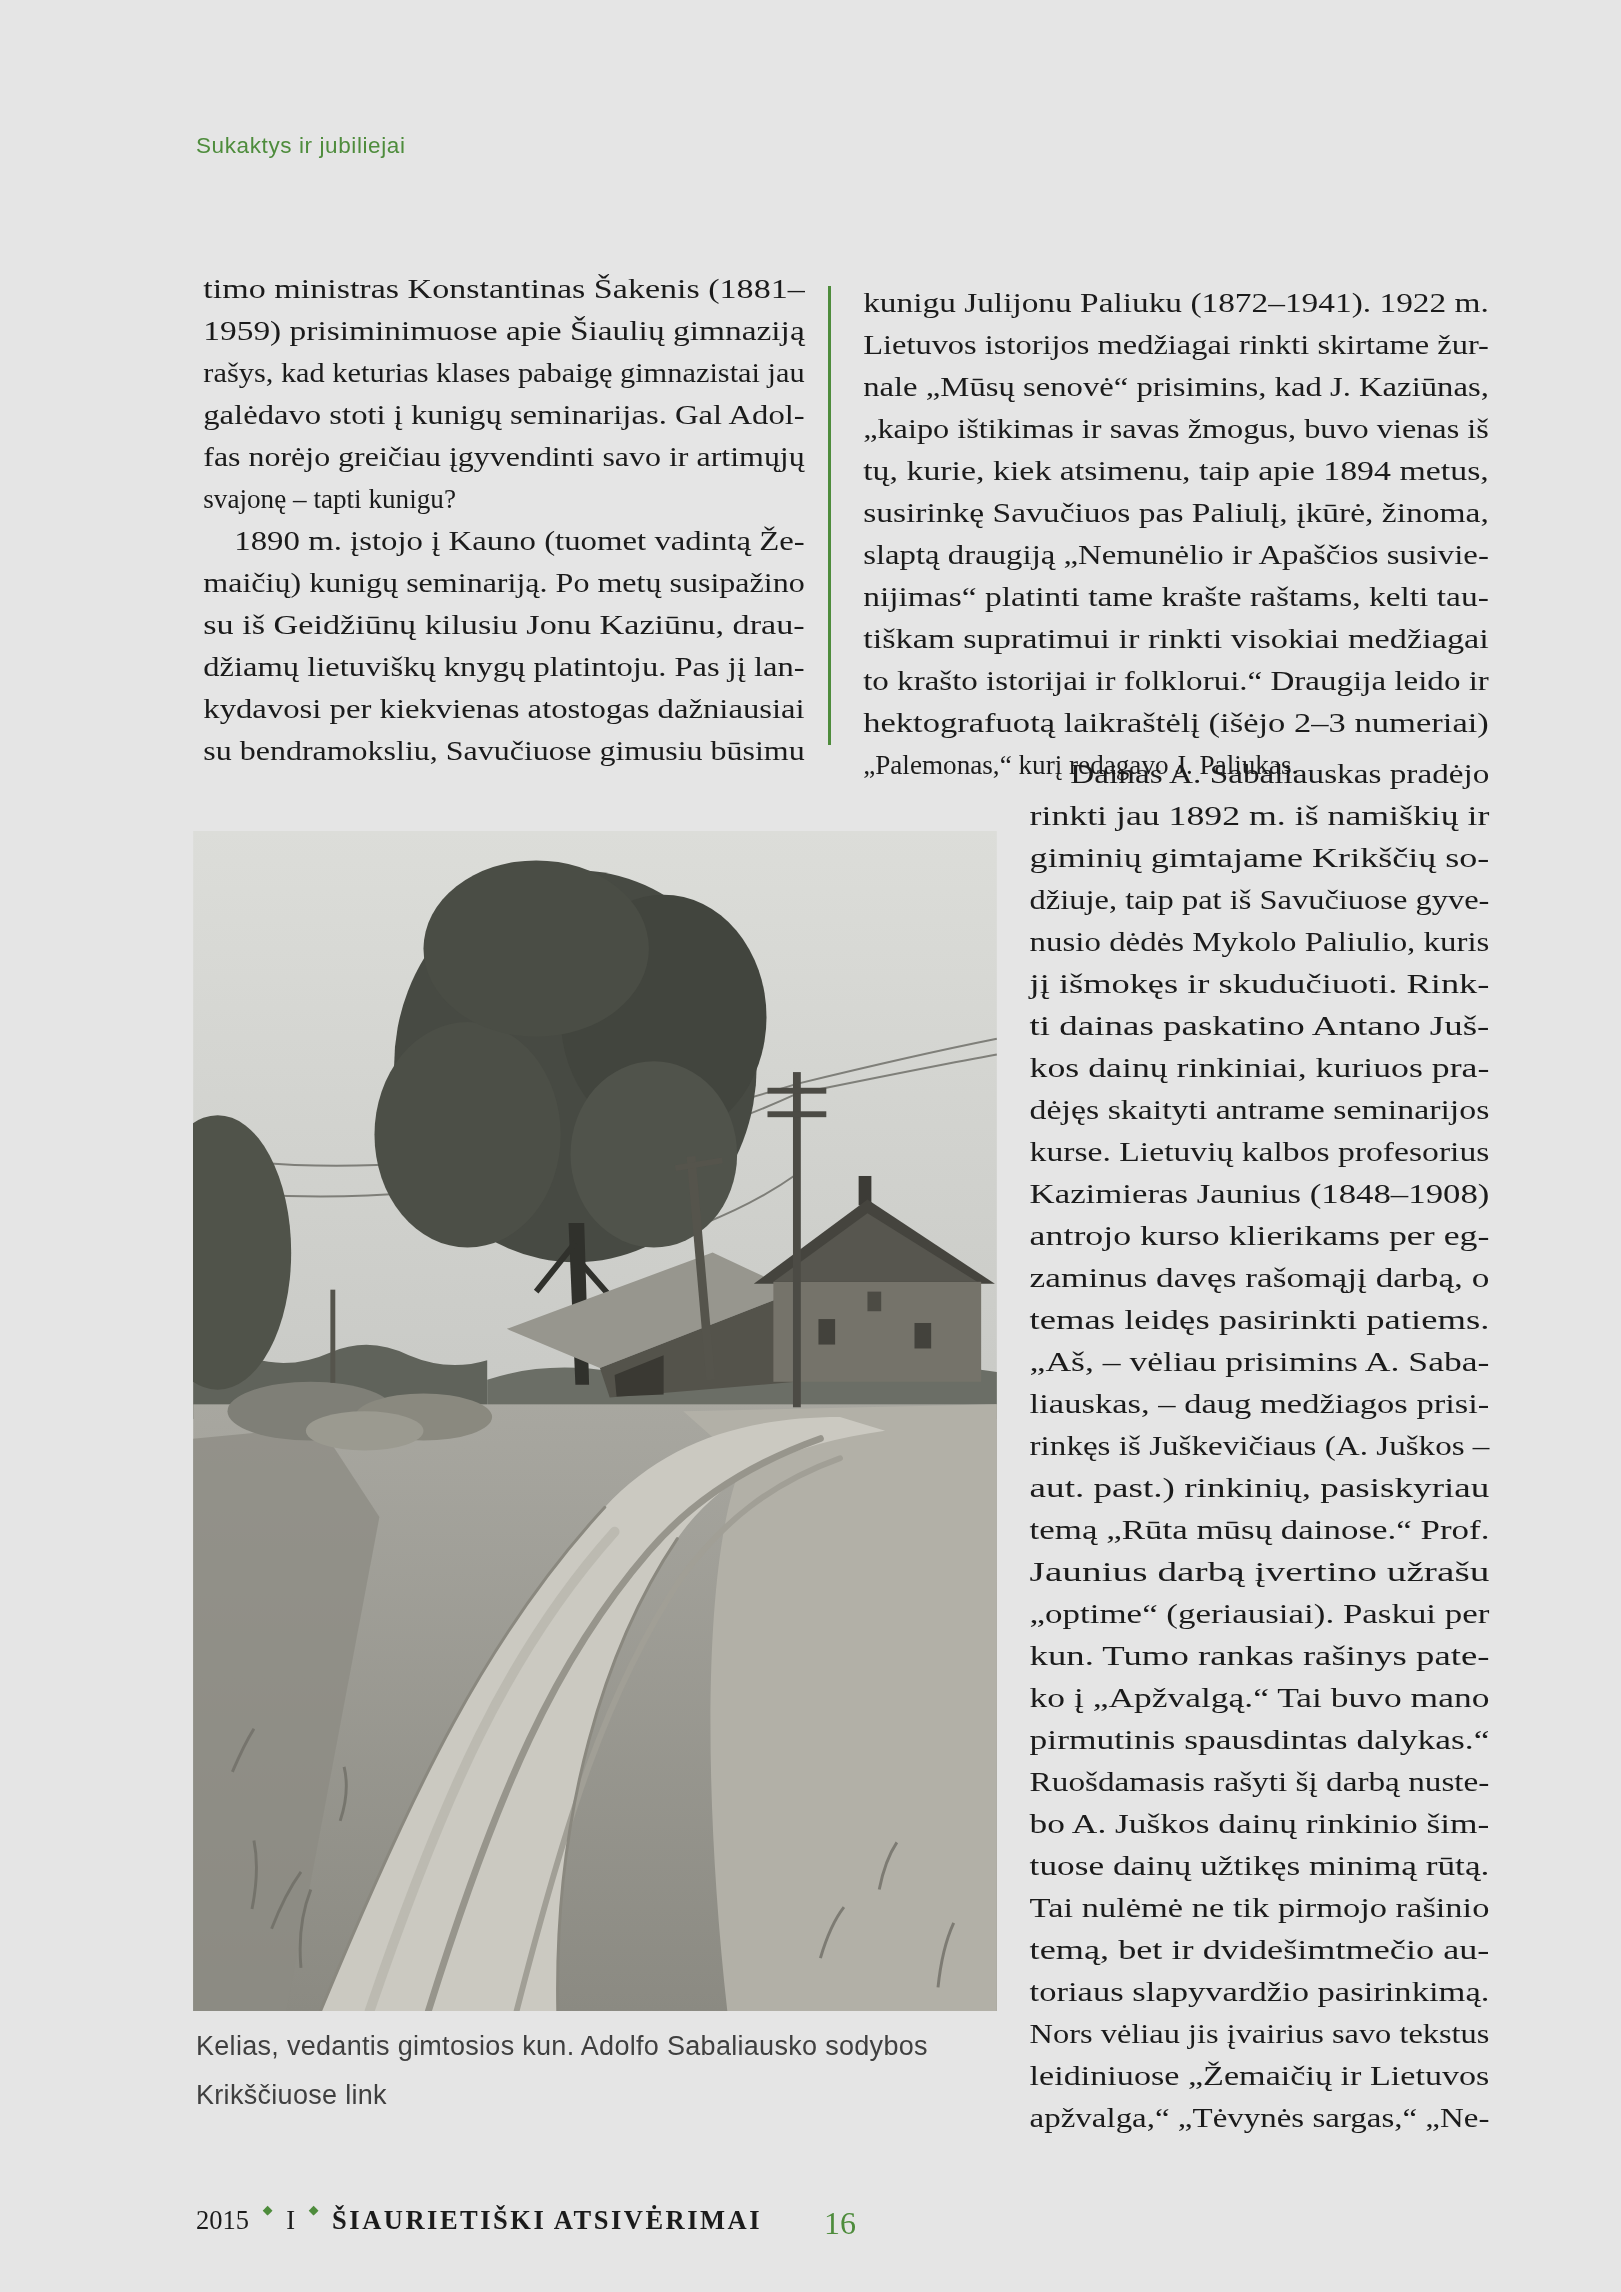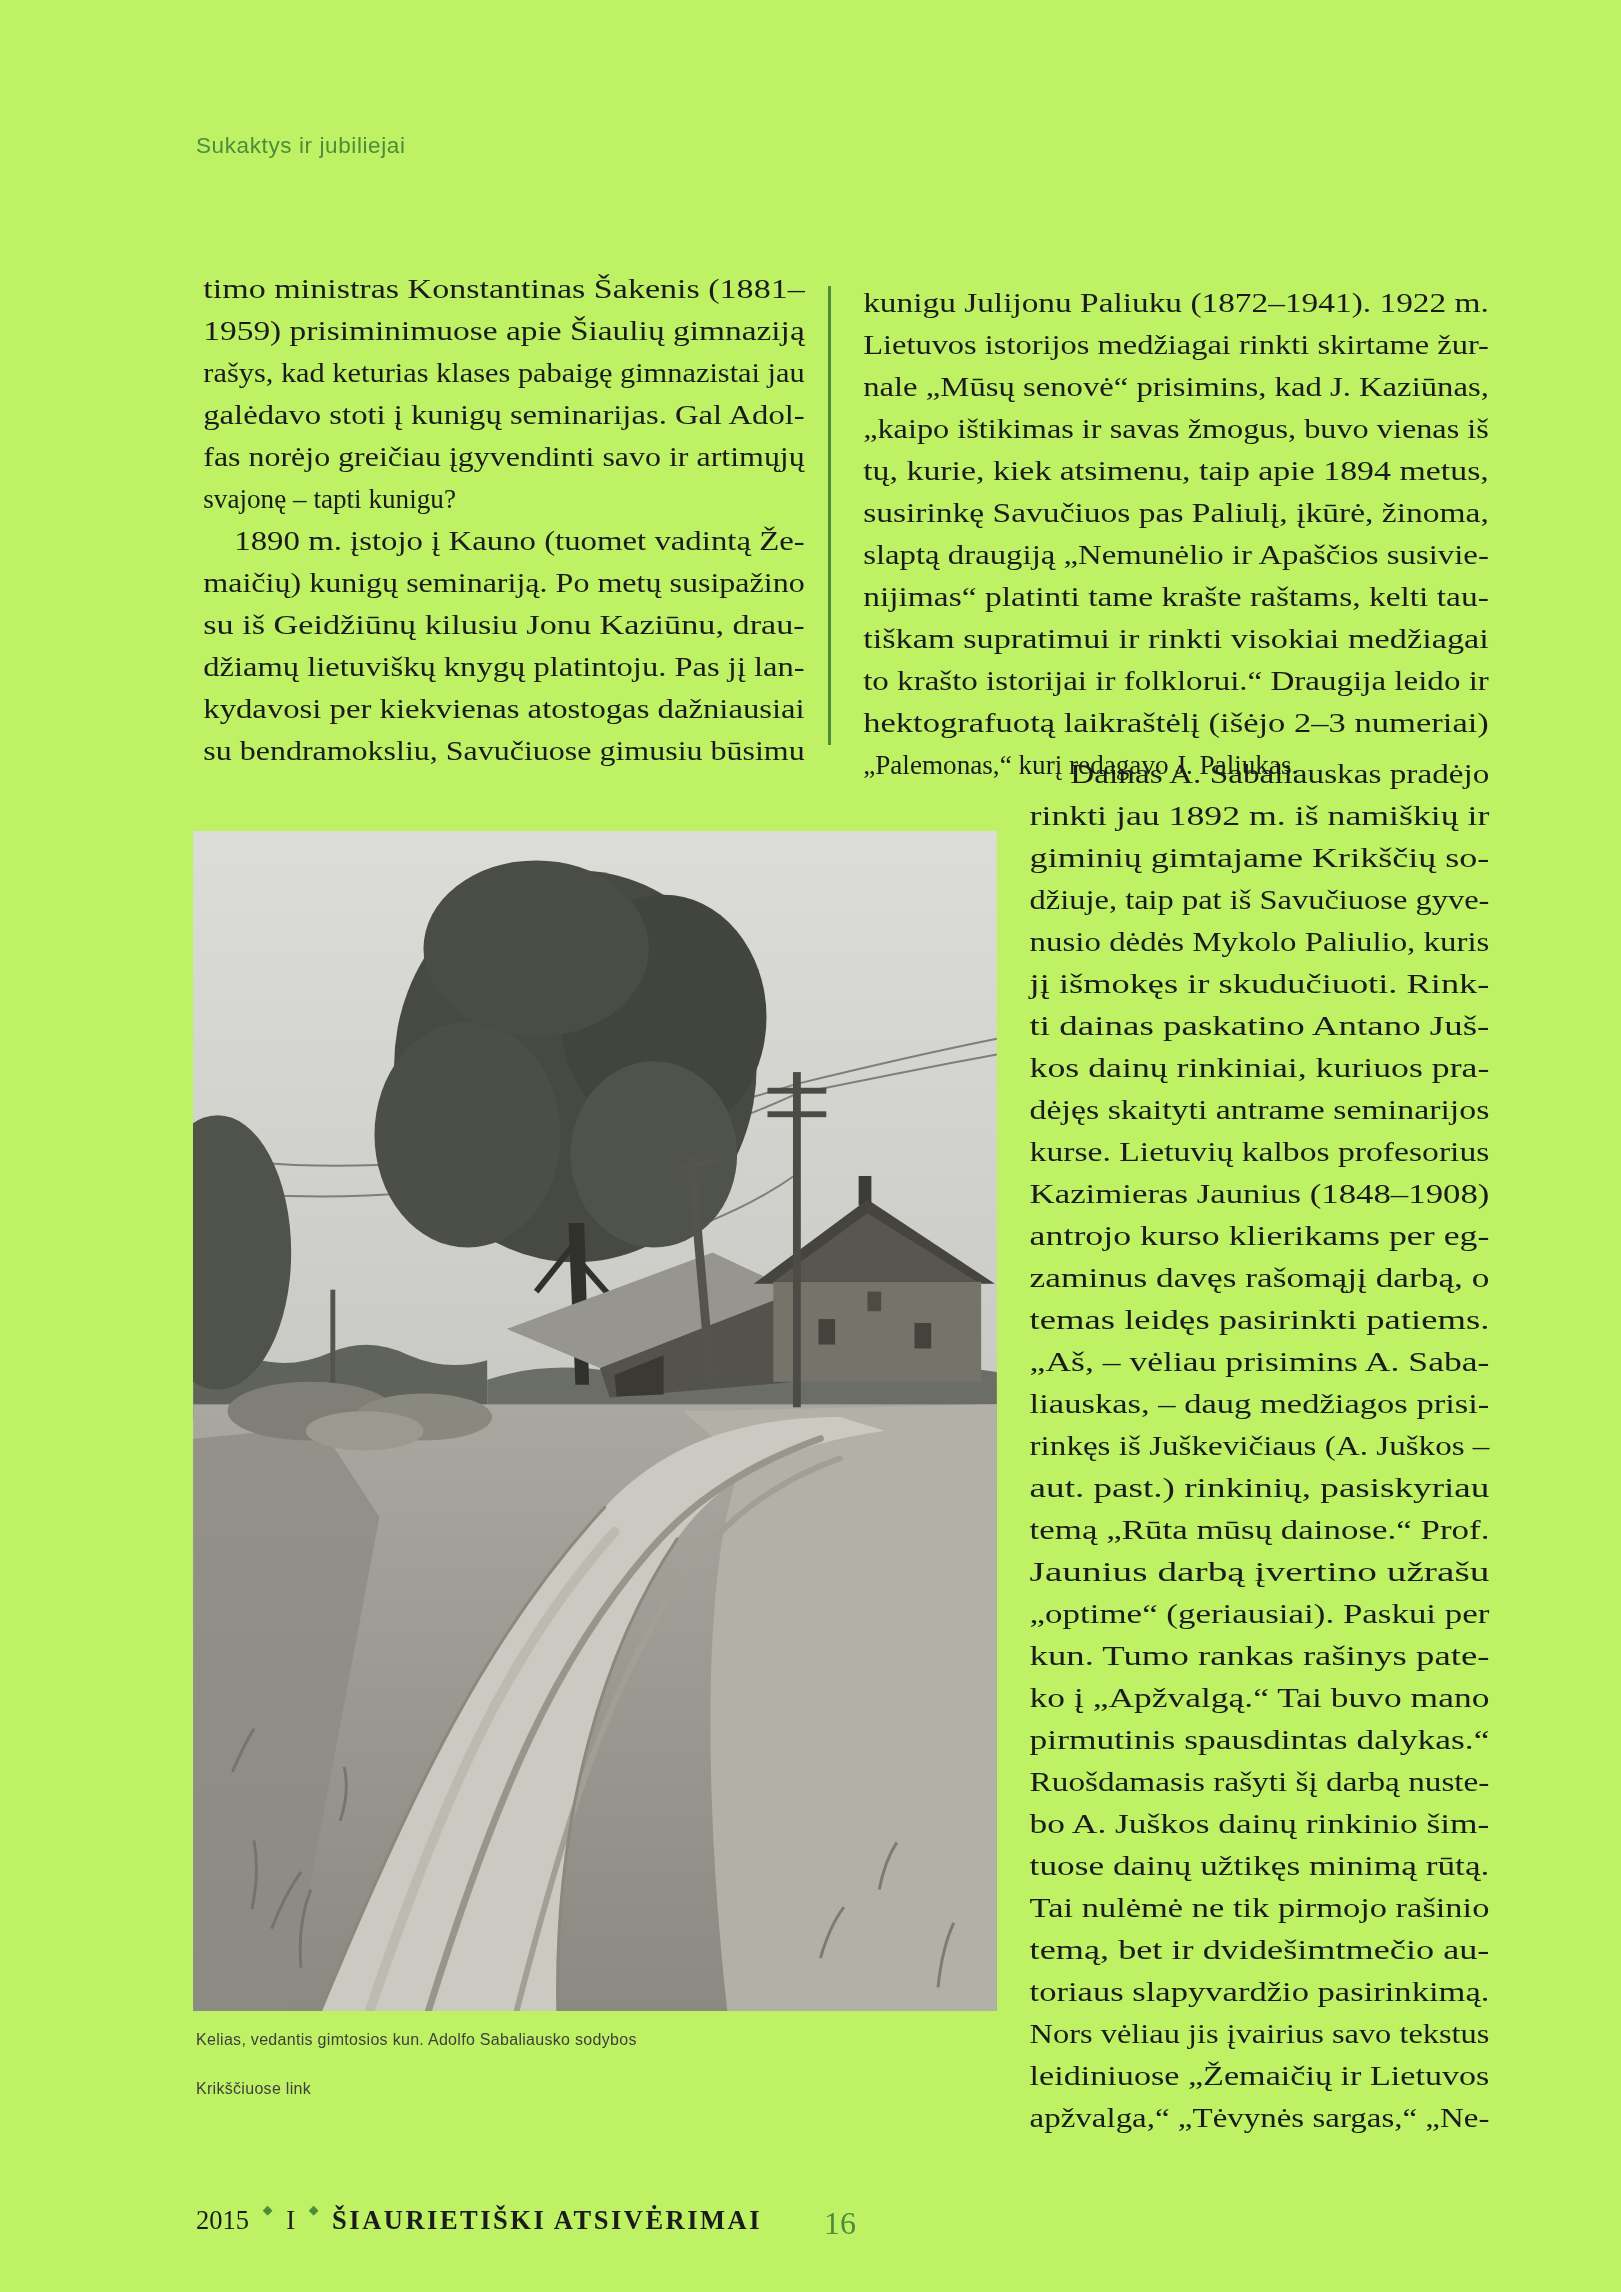--- a/index.html
+++ b/index.html
@@ -1,19 +1,19 @@
 <!DOCTYPE html>
 <html lang="lt" style="--green: #4e8c3c;"><head>
 <meta charset="utf-8">
 <style>
   html,body{margin:0;padding:0;background:#9a9a9a;}
   .page{
     position:relative;
     width:1621px;height:2293px;
-    background:#bef264;
+    background:#e5e5e5;
     overflow:hidden;
     font-family:"Liberation Serif","DejaVu Serif",serif;
     color:#1b1b1b;
   }
   .kicker{
     position:absolute;left:196px;top:133px;
     font-family:"Liberation Sans","DejaVu Sans",sans-serif;
     font-size:22.5px;letter-spacing:0.6px;
     color:var(--green,#4e8c3c);
   }
@@ -28,21 +28,21 @@
     width:2.9px;height:459px;
     background:var(--green,#4e8c3c);
   }
   .photo{
     position:absolute;left:193px;top:831px;
     width:804px;height:1180px;
   }
   .caption{
     position:absolute;left:196px;
     font-family:"Liberation Sans","DejaVu Sans",sans-serif;
-    font-size:16px;color:#3f3f3f;letter-spacing:0.3px;
+    font-size:27px;color:#3f3f3f;letter-spacing:0.3px;
   }
   .cap1{top:2031px;} .cap2{top:2080px;}
   .footer{
     position:absolute;left:196px;top:2205px;
     display:flex;gap:13.7px;
     font-size:26.5px;color:#1b1b1b;
   }
   .footer .journal{letter-spacing:2.5px;font-weight:bold;}
   .diamond{
     color:var(--green,#4e8c3c);

